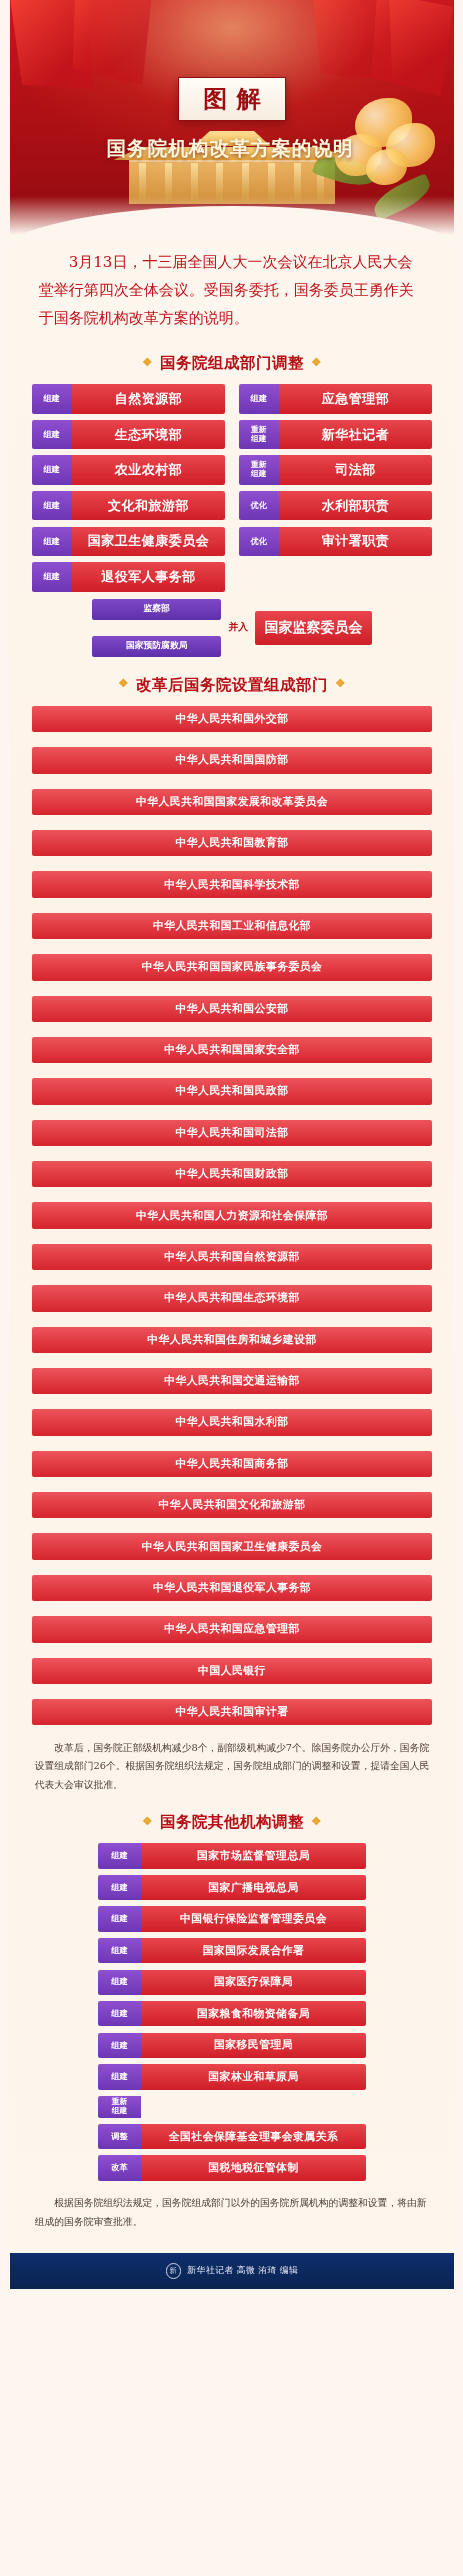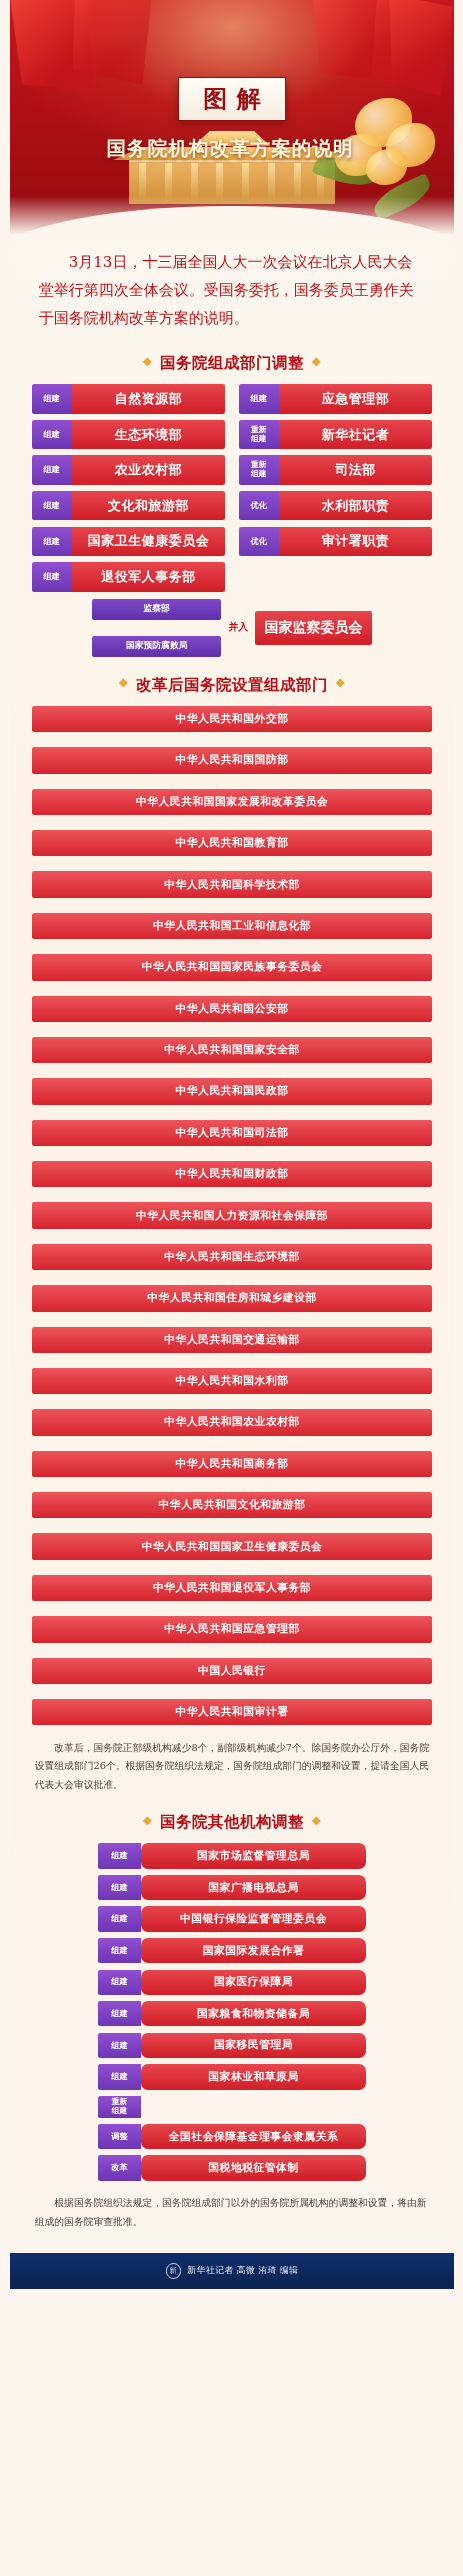--- a/index.html
+++ b/index.html
@@ -194,21 +194,21 @@
   .para {
     color:#4a3a33; font-size:9.8px; line-height:1.9;
     text-indent:2em; margin: 13.4px 3.1px 0;
     font-family: "DejaVu Serif", serif;
   }
 
   .other-rows { display:flex; flex-direction:column; gap:6.2px; }
   .other-row { display:flex; justify-content:center; }
   .other-pair { display:flex; width: 268px; }
   .other-pair .tag { width:43px; border-radius:2.1px 0 0 2.1px; }
-  .other-pair .bar { font-size:10.8px;border-radius:7px; }
+  .other-pair .bar { font-size:10.8px; }
 
   .footer {
     margin-top: 17.5px;
     background: linear-gradient(180deg,#0f2f6d,#0a2350);
     color:#e9eef8;
     height: 36px;
     display:flex; align-items:center; justify-content:center; gap:6.2px;
     font-size:8.8px;
     letter-spacing:0.5px;
   }
@@ -370,25 +370,25 @@
         <div class="dept">中华人民共和国教育部</div>
         <div class="dept">中华人民共和国科学技术部</div>
         <div class="dept">中华人民共和国工业和信息化部</div>
         <div class="dept">中华人民共和国国家民族事务委员会</div>
         <div class="dept">中华人民共和国公安部</div>
         <div class="dept">中华人民共和国国家安全部</div>
         <div class="dept">中华人民共和国民政部</div>
         <div class="dept">中华人民共和国司法部</div>
         <div class="dept">中华人民共和国财政部</div>
         <div class="dept">中华人民共和国人力资源和社会保障部</div>
+        <div class="dept">中华人民共和国自然资源部</div>
         <div class="dept">中华人民共和国生态环境部</div>
         <div class="dept">中华人民共和国住房和城乡建设部</div>
         <div class="dept">中华人民共和国交通运输部</div>
         <div class="dept">中华人民共和国水利部</div>
-        <div class="dept">中华人民共和国农业农村部</div>
         <div class="dept">中华人民共和国商务部</div>
         <div class="dept">中华人民共和国文化和旅游部</div>
         <div class="dept">中华人民共和国国家卫生健康委员会</div>
         <div class="dept">中华人民共和国退役军人事务部</div>
         <div class="dept">中华人民共和国应急管理部</div>
         <div class="dept">中国人民银行</div>
         <div class="dept">中华人民共和国审计署</div>
       </div>
 
     <div class="para">改革后，国务院正部级机构减少8个，副部级机构减少7个。除国务院办公厅外，国务院设置组成部门26个。根据国务院组织法规定，国务院组成部门的调整和设置，提请全国人民代表大会审议批准。</div>

